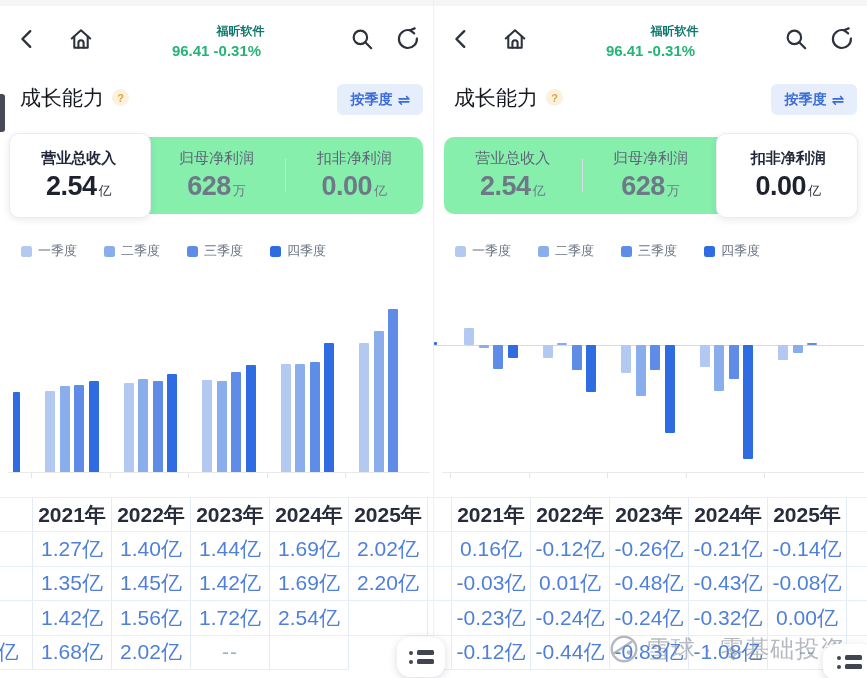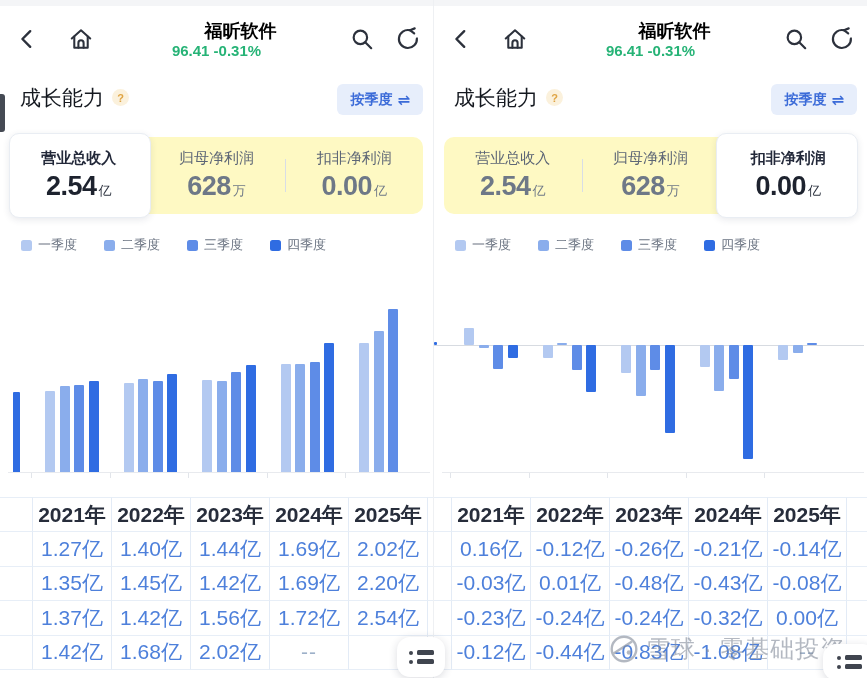--- a/index.html
+++ b/index.html
@@ -14,53 +14,53 @@
   .panel.p1{left:434px;}
 
   
   .hicon{position:absolute;top:26px;width:26px;height:26px;color:#2c313c;}
   .hicon svg{width:100%;height:100%;display:block;}
   .back{left:16px;top:28px;width:22px;height:22px;}
   .home{left:68px;}
   .search{right:58px;}
   .refresh{right:12px;}
   .htitle{position:absolute;left:0;right:0;top:20px;text-align:center;}
-  .htitle .t{font-size:18px;font-weight:700;color:#000000;line-height:22px;margin-left:48px;}
+  .htitle .t{font-size:12px;font-weight:700;color:#0f766e;line-height:22px;margin-left:48px;}
   .htitle .q{font-size:15px;font-weight:700;color:#26b376;line-height:18px;}
 
   
   .sec-title{position:absolute;left:20px;top:84px;font-size:21px;font-weight:400;color:#14181f;}
   .help{position:absolute;left:112px;top:89px;width:17px;height:17px;border-radius:50%;
         background:#fbf1dc;color:#dfa444;font-size:11px;font-weight:700;
         display:flex;align-items:center;justify-content:center;}
   .toggle{position:absolute;right:10px;top:84px;height:31px;padding:0 13px;border-radius:6px;
           background:#e7eefb;color:#3b6bd8;font-size:14px;font-weight:600;
           display:flex;align-items:center;gap:5px;}
   .tg-ic{font-size:15px;}
 
   
-  .metrics{position:absolute;left:10px;right:10px;top:137px;height:77px;background:#fef9c3;
+  .metrics{position:absolute;left:10px;right:10px;top:137px;height:77px;background:#86efac;
            border-radius:10px;display:flex;}
   .mcard{position:absolute;top:-4px;bottom:-4px;width:33.9%;background:#fff;border-radius:10px;
          border:1px solid #e9edf3;box-shadow:0 2px 7px rgba(40,50,80,.10);}
   .mcard-0{left:-1px;}
   .mcard-2{right:-1px;}
   .metric{flex:1;position:relative;z-index:1;display:flex;flex-direction:column;
           align-items:center;justify-content:center;gap:3px;cursor:pointer;}
   .m-label{font-size:15px;color:#5d6676;}
   .metric.selected .m-label{color:#23293a;font-weight:700;}
   .m-val{display:flex;align-items:baseline;}
   .m-num{font-size:27px;font-weight:700;color:#6e7887;letter-spacing:-0.5px;}
   .metric.selected .m-num{color:#1d222e;}
   .m-unit{font-size:13px;color:#6e7887;margin-left:2px;}
   .metric.selected .m-unit{color:#2a303d;}
   .mdiv{position:absolute;top:22px;width:1px;height:33px;background:#d8dde6;z-index:0;}
 
   
-  .legend{position:absolute;left:21px;top:236px;display:flex;gap:27px;}
+  .legend{position:absolute;left:21px;top:242px;display:flex;gap:27px;}
   .lg-item{display:flex;align-items:center;gap:6px;}
   .lg-sw{width:11px;height:11px;border-radius:2.5px;}
   .lg-label{font-size:13px;color:#6b7482;}
 
   
   .chart{position:absolute;left:12px;top:268px;width:412px;height:205px;}
   .chart::after{content:"";position:absolute;left:-4px;right:-6px;bottom:0;height:1px;background:#e8eaee;}
   .bar{position:absolute;border-radius:1px;}
   .zero-line{position:absolute;left:-12px;right:-6px;height:1px;background:#d7dbe1;}
   .tick{position:absolute;top:205px;width:1px;height:5px;background:#e2e5ea;}
@@ -223,21 +223,20 @@
         <div class="td">2.02亿</div>
         <div class="td"></div>
         <div class="td"></div>
         <div class="td">1.35亿</div>
         <div class="td">1.45亿</div>
         <div class="td">1.42亿</div>
         <div class="td">1.69亿</div>
         <div class="td">2.20亿</div>
         <div class="td"></div>
         <div class="td"></div>
-        <div class="td">1.37亿</div>
         <div class="td">1.42亿</div>
         <div class="td">1.56亿</div>
         <div class="td">1.72亿</div>
         <div class="td">2.54亿</div>
         <div class="td"></div>
         <div class="td"></div>
         <div class="td">1.42亿</div>
         <div class="td">1.68亿</div>
         <div class="td">2.02亿</div>
         <div class="td muted">--</div>

